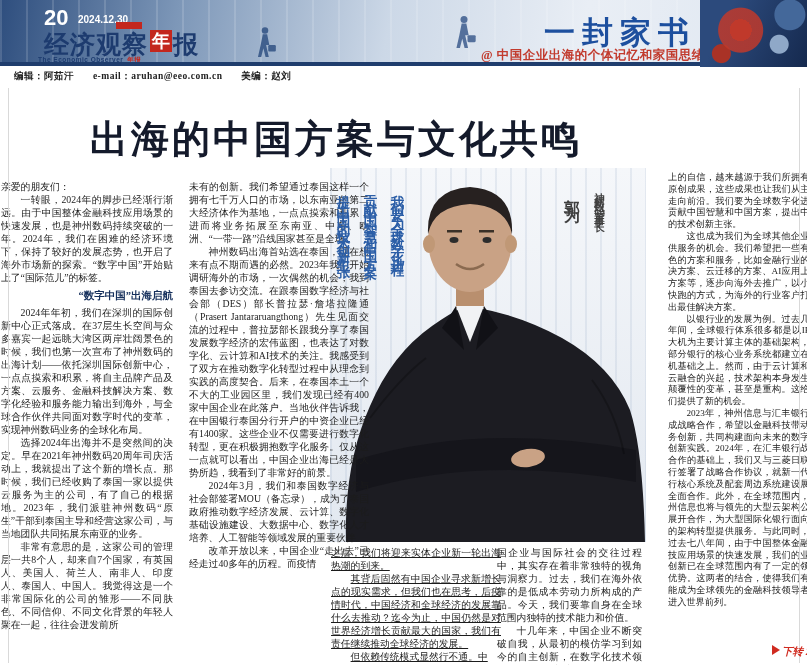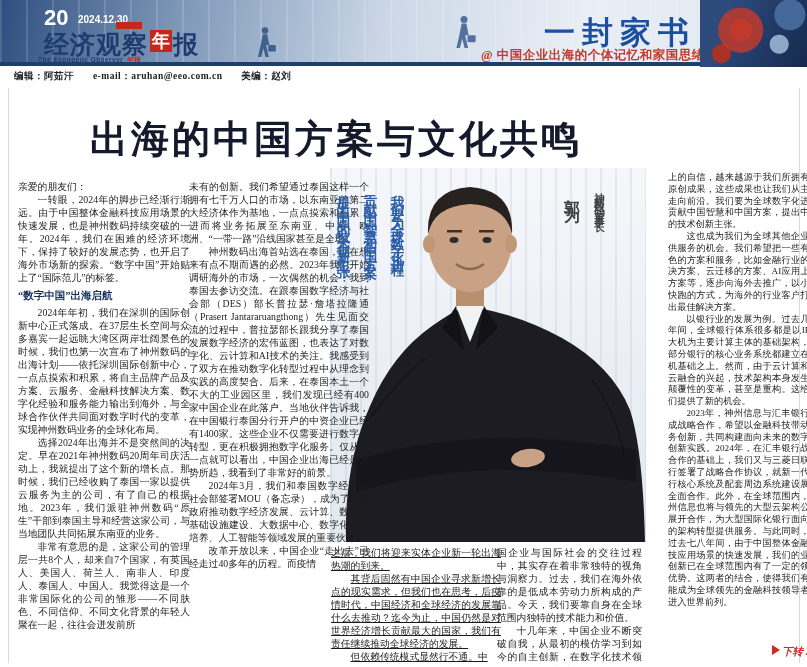--- a/index.html
+++ b/index.html
@@ -47,23 +47,23 @@
     letter-spacing:.5px;}
   .editorbar span{margin-right:16px;}
   
   .headline{position:absolute;left:90px;top:114px;width:600px;text-align:left;
     font-size:38px;font-weight:900;color:#141a2b;letter-spacing:3px;white-space:nowrap;}
   
   .col{position:absolute;text-align:justify;font-size:9.8px;line-height:13px;
     color:#1c1c1c;overflow:hidden;}
   .col p{margin:0;text-indent:2em;}
   .col p.noind{text-indent:0;}
-  .col .subhead{font-weight:bold;color:#16305c;text-align:left;text-indent:0;
+  .col .subhead{font-weight:bold;color:#16305c;text-align:right;text-indent:0;
     font-size:10.5px;margin:5px 0 4px;}
-  .col1{left:18px;top:180px;width:172px;height:484px;}
+  .col1{left:1px;top:180px;width:172px;height:484px;}
   .col2{left:189px;top:180px;width:180px;height:484px;}
   .col3{left:331px;top:546px;width:170px;height:119px;text-decoration:underline;}
   .col4{left:497px;top:546px;width:145px;height:119px;}
   .col5{left:648px;top:172px;width:151px;height:470px;font-size:9.2px;line-height:11.8px;margin-left:20px;}
   
   .photo{position:absolute;left:330px;top:168px;width:316px;height:374px;z-index:0;
     background:
       repeating-linear-gradient(90deg, rgba(165,182,206,.22) 0 2px, rgba(165,182,206,0) 2px 15px),
       linear-gradient(#f5f7fa,#e2e8f0);}
   .quote{position:absolute;left:330px;top:184px;height:265px;z-index:3;

